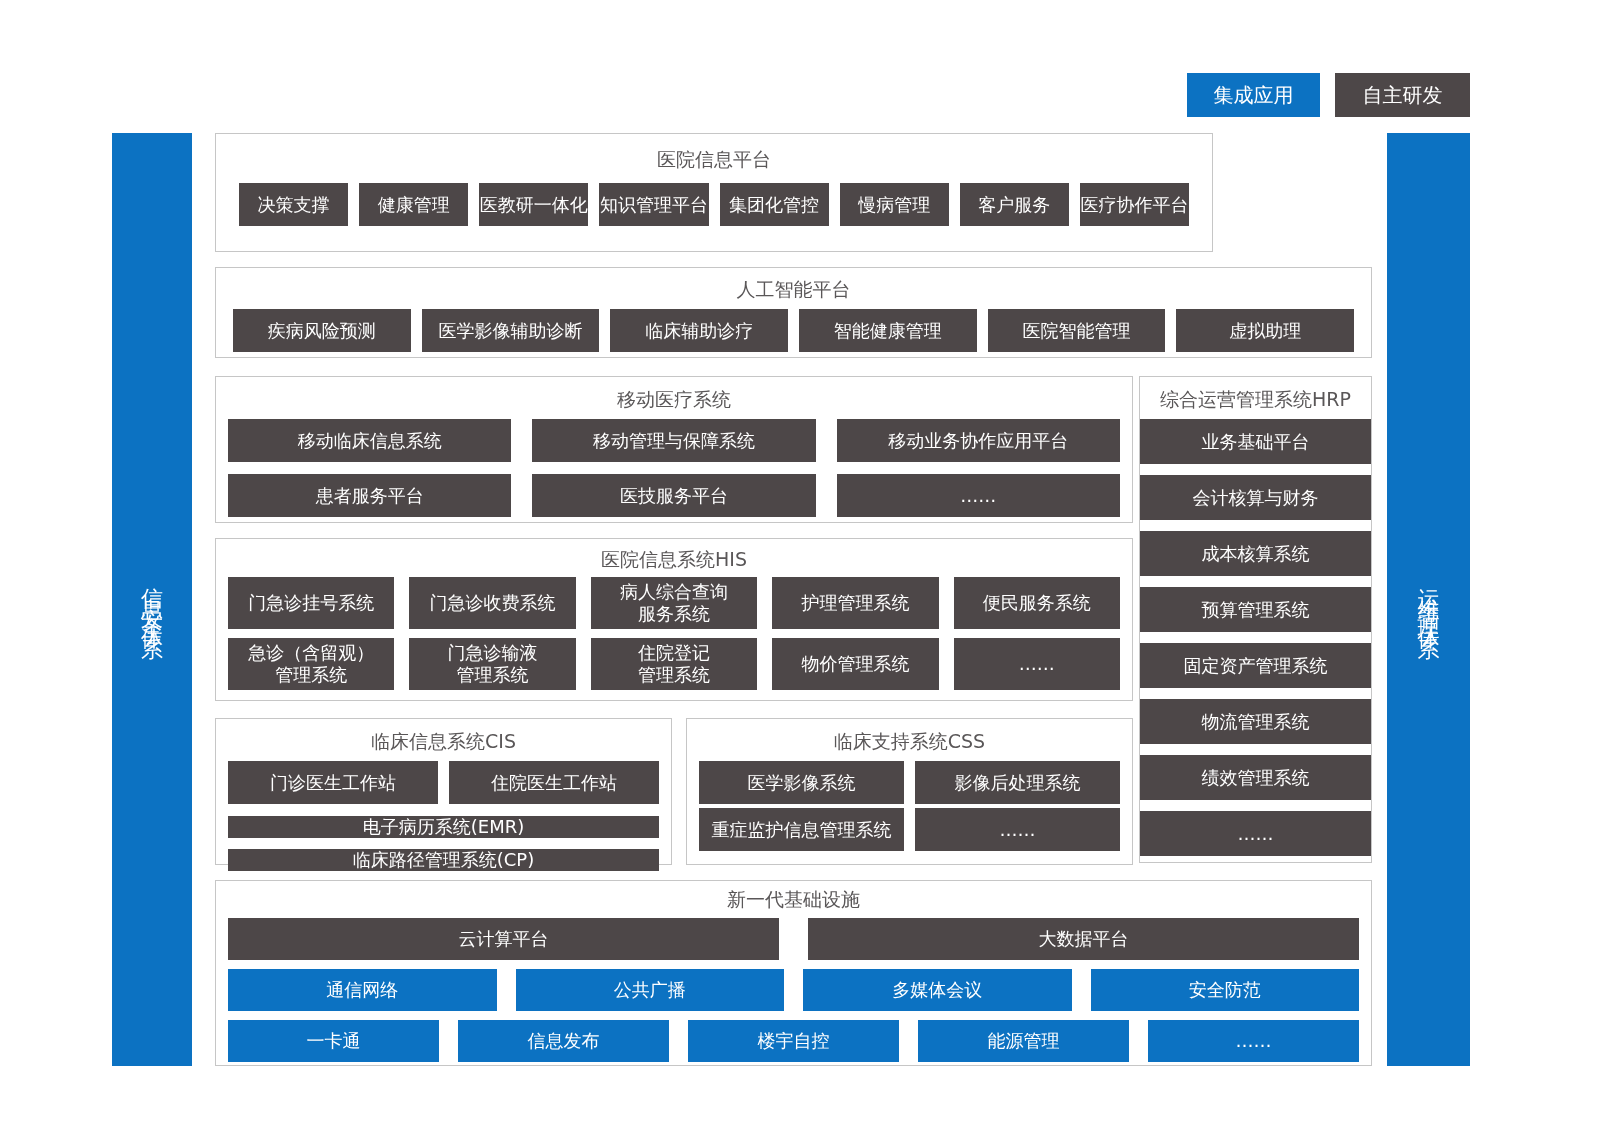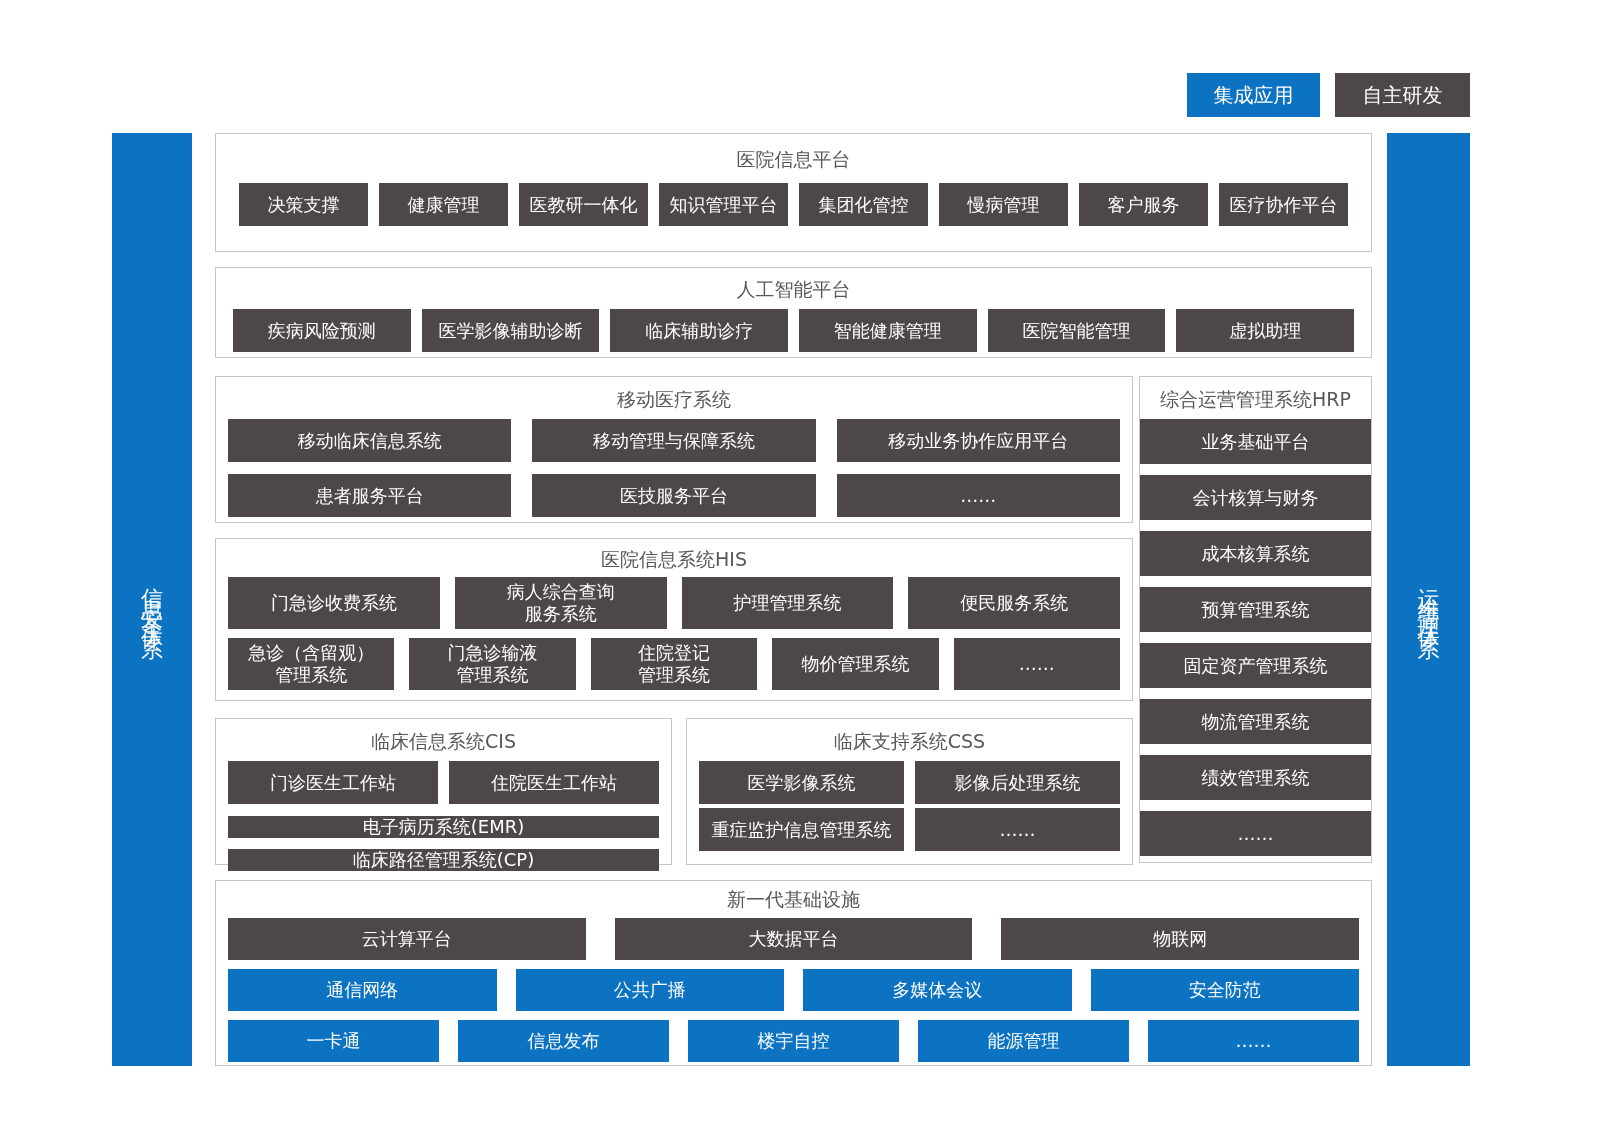--- a/index.html
+++ b/index.html
@@ -18,21 +18,21 @@
 
   .section{position:absolute;background:#fff;border:1px solid #C6C6C6;box-sizing:border-box;}
   .sec-title{text-align:center;color:#5A5758;font-size:19px;line-height:24px;height:24px;}
 
   .row{display:flex;}
   .box{background:#4D4748;color:#fff;display:flex;align-items:center;justify-content:center;
     text-align:center;font-size:18px;line-height:1.22;white-space:pre-line;flex:1;}
   .box.blue{background:#0C72C2;}
 
   
-  #sec-hospital{left:215px;top:133px;width:1157px;height:119px;padding:13px 23px 0;}
+  #sec-hospital{left:215px;top:133px;width:998px;height:119px;padding:13px 23px 0;}
   #sec-hospital .sec-title{margin-bottom:12px;}
   #sec-hospital .row{gap:11px;height:43px;}
 
   #sec-ai{left:215px;top:267px;width:1157px;height:91px;padding:9px 17px 0;}
   #sec-ai .sec-title{margin-bottom:8px;}
   #sec-ai .row{gap:11px;height:43px;}
 
   #sec-mobile{left:215px;top:376px;width:918px;height:147px;padding:10px 12px 0;}
   #sec-mobile .sec-title{margin-bottom:8px;}
   #sec-mobile .row{gap:21px;height:43px;}
@@ -130,20 +130,21 @@
       <div class="box">固定资产管理系统</div>
       <div class="box">物流管理系统</div>
       <div class="box">绩效管理系统</div>
       <div class="box">……</div>
     </div>
   </div>
 
   <div class="section" id="sec-his">
     <div class="sec-title">医院信息系统HIS</div>
     <div class="row">
+      <div class="box">门急诊挂号系统</div>
       <div class="box">门急诊收费系统</div>
       <div class="box">病人综合查询
 服务系统</div>
       <div class="box">护理管理系统</div>
       <div class="box">便民服务系统</div>
     </div>
     <div class="row">
       <div class="box">急诊（含留观）
 管理系统</div>
       <div class="box">门急诊输液
@@ -177,21 +178,20 @@
       <div class="box">重症监护信息管理系统</div>
       <div class="box">……</div>
     </div>
   </div>
 
   <div class="section" id="sec-infra">
     <div class="sec-title">新一代基础设施</div>
     <div class="row dark-row">
       <div class="box">云计算平台</div>
       <div class="box">大数据平台</div>
-      <div class="box">物联网</div>
     </div>
     <div class="row blue-row">
       <div class="box blue">通信网络</div>
       <div class="box blue">公共广播</div>
       <div class="box blue">多媒体会议</div>
       <div class="box blue">安全防范</div>
     </div>
     <div class="row blue-row">
       <div class="box blue">一卡通</div>
       <div class="box blue">信息发布</div>

